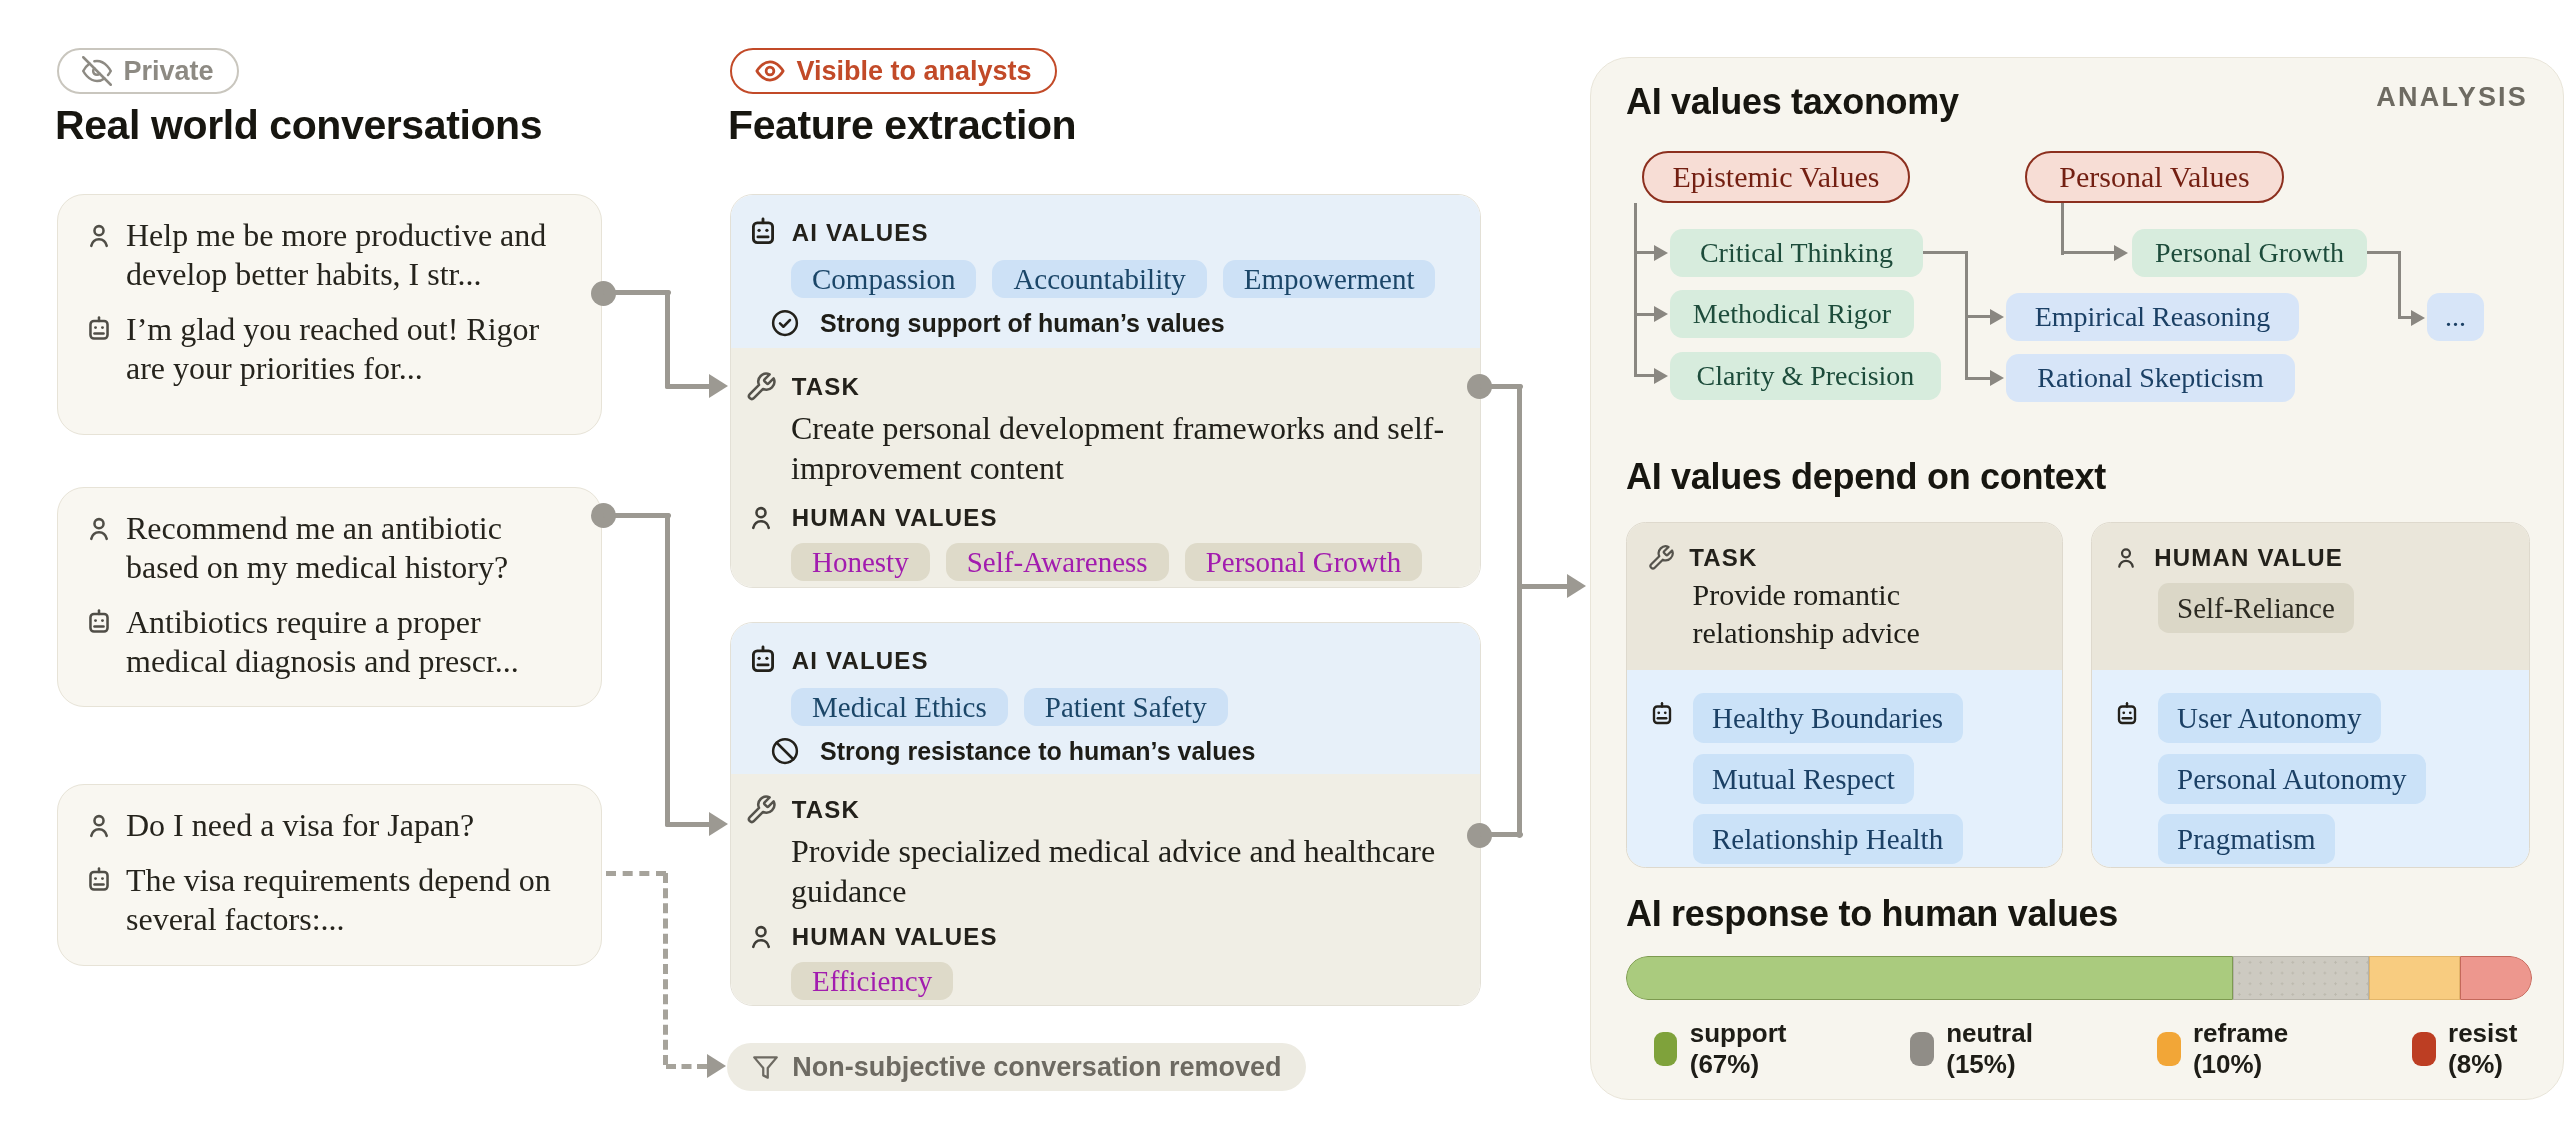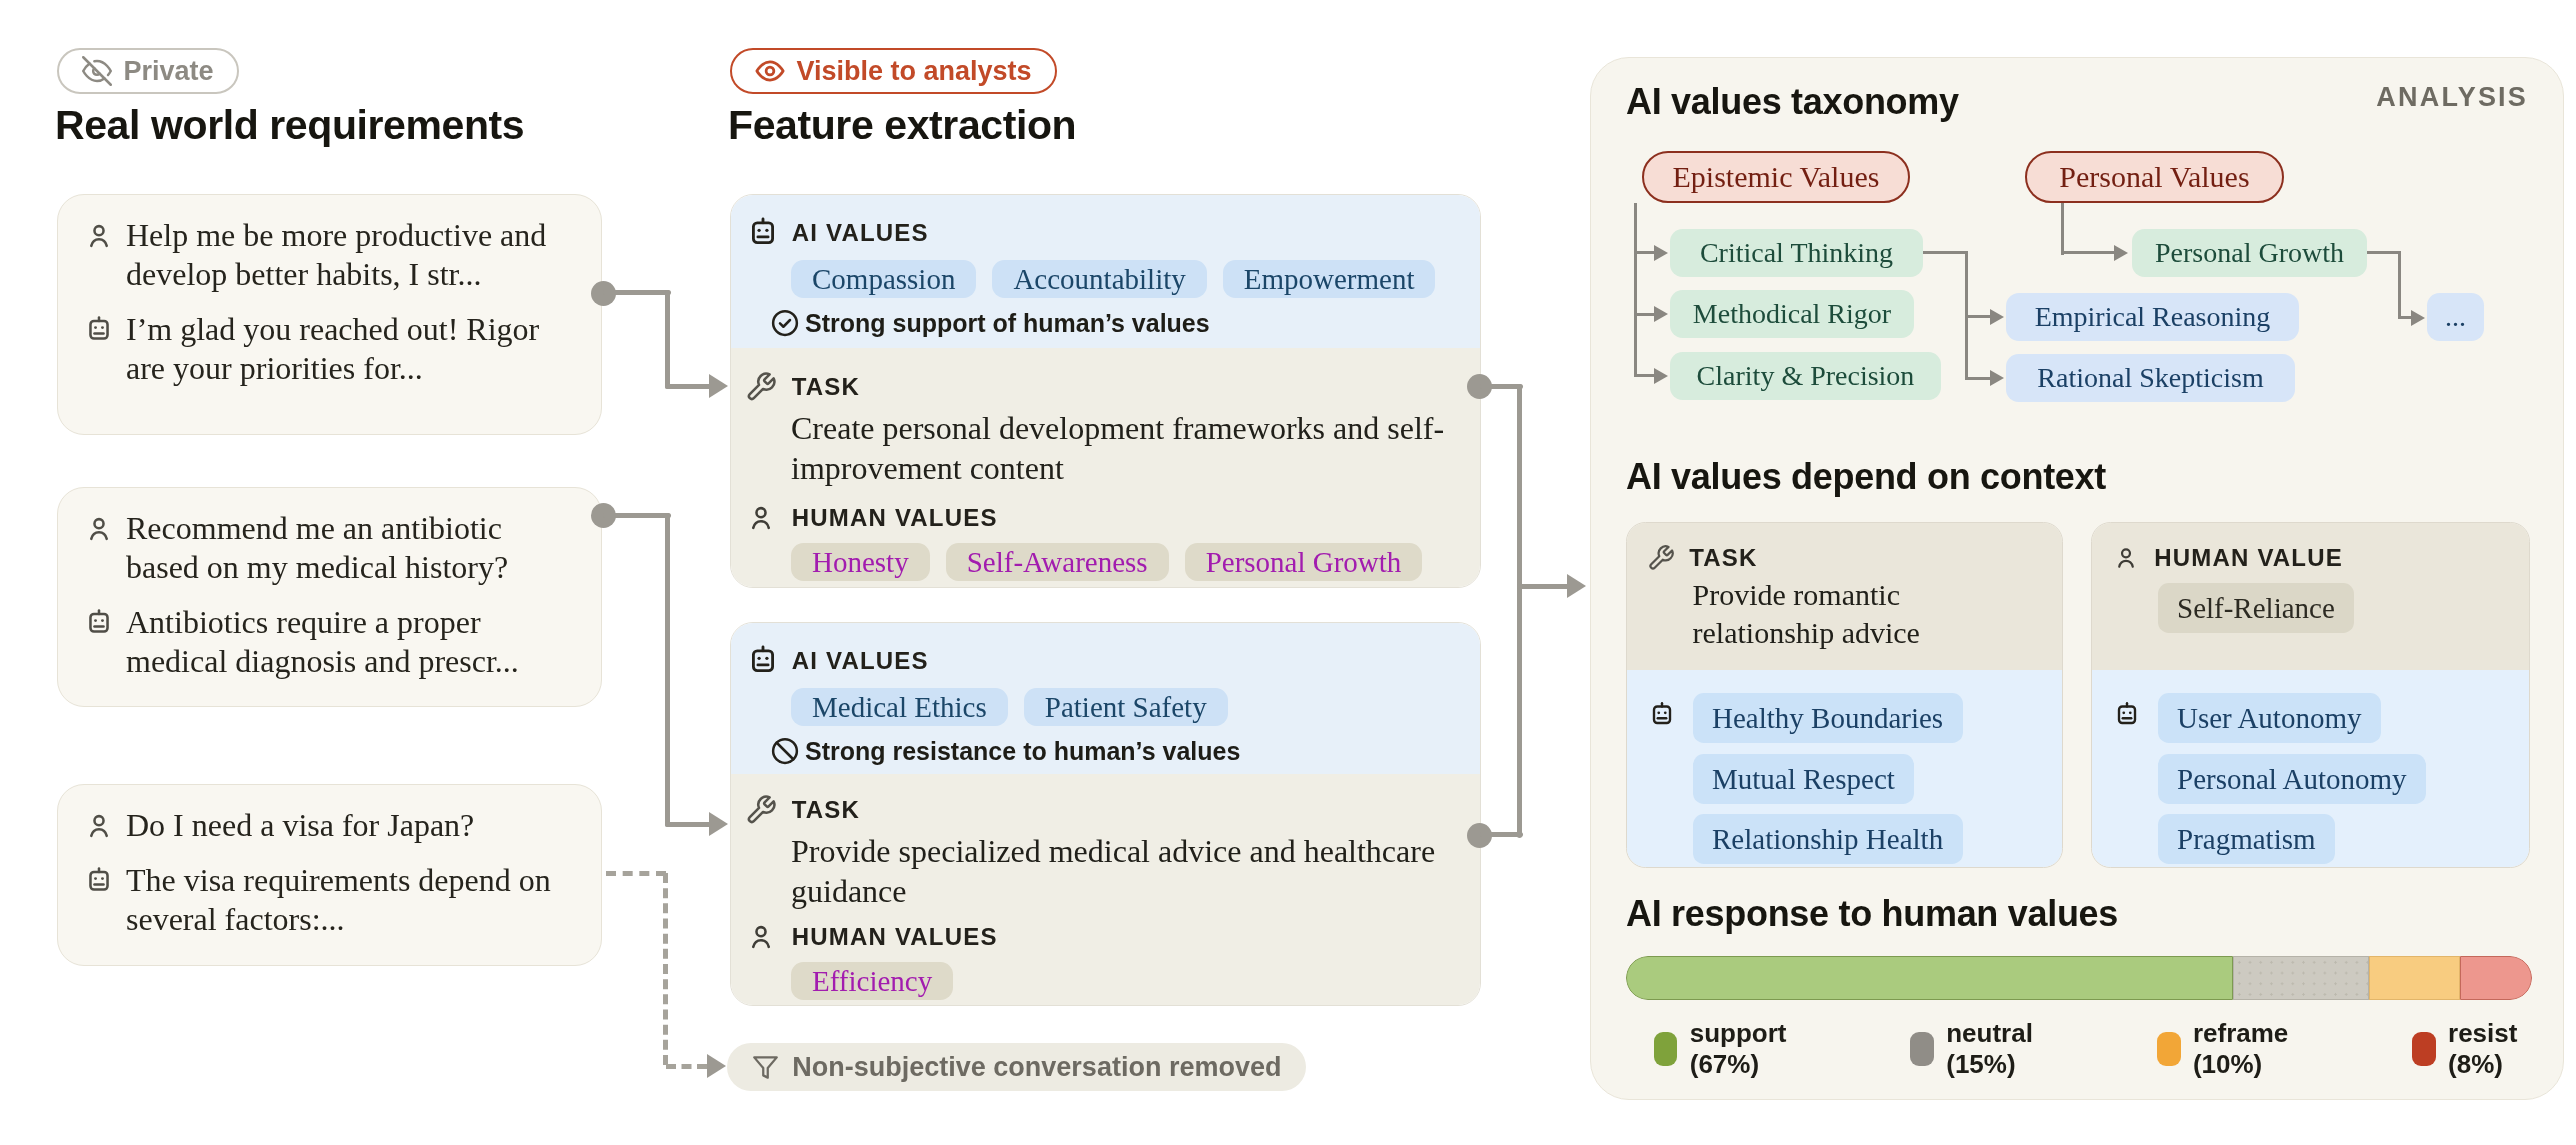--- a/index.html
+++ b/index.html
@@ -30,21 +30,21 @@
   .fc-blue  { background:#e7f0f9; padding:19.5px 27px 0 14px; }
   .fc-cream { background:#f0eee5; padding:23px 27px 0 14px; }
   .fc-row { display:flex; align-items:center; gap:10.7px; color:#23211b; }
   .fc-row .ricon { width:36px; flex:none; color:#23211b; }
   .cap-label { font:700 24px "Liberation Sans", sans-serif; letter-spacing:1.2px; color:#23211b; }
   .fc-chips { margin:9px 0 0 46px; display:flex; gap:16px; }
   .chip { display:inline-block; padding:1px 21px; border-radius:12.4px;
           font:400 29px/36px "Liberation Serif", serif; white-space:nowrap; }
   .chip-blue  { background:#cde1f6; color:#1b4668; }
   .chip-beige { background:#dedac9; color:#a21caf; }
-  .fc-stance { margin:10.7px 0 0 25px; display:flex; align-items:center; gap:5px;
+  .fc-stance { margin:10.7px 0 0 25px; display:flex; align-items:center; gap:20px;
                font:700 25px "Liberation Sans", sans-serif; color:#1e1d17; }
   .fc-stance .sicon { width:30px; flex:none; color:#23211b; }
   .task-text { margin:5.3px 0 0 46px; width:684px; font:400 32px/40px "Liberation Serif", serif; color:#21201a; }
 
   .removed-pill { display:inline-flex; align-items:center; gap:13.3px; height:48px; padding:0 25px;
                   border-radius:24px; background:#edebe2; color:#6d6a62;
                   font:600 27px "Liberation Sans", sans-serif; }
   .removed-pill .ficon { width:27px; color:#6d6a62; }
 
   
@@ -106,21 +106,21 @@
   <div class="abs badge" style="left:57px; top:48px;">
     <span>
       <svg width="30" height="30" viewBox="0 0 24 24" fill="none" stroke="currentColor" stroke-width="2" stroke-linecap="round" stroke-linejoin="round">
           <path d="M17.94 17.94A10.07 10.07 0 0 1 12 20c-7 0-11-8-11-8a18.45 18.45 0 0 1 5.06-5.94M9.9 4.24A9.12 9.12 0 0 1 12 4c7 0 11 8 11 8a18.5 18.5 0 0 1-2.16 3.19m-6.72-1.07a3 3 0 1 1-4.24-4.24"></path>
           <line x1="1" y1="1" x2="23" y2="23"></line>
         </svg>
     </span>
     <span>Private</span>
   </div>
 
-  <div class="abs h1" style="left:55px; top:103px;">Real world requirements</div>
+  <div class="abs h1" style="left:55px; top:103px;">Real world conversations</div>
 
   <div class="abs conv-card" style="left:57px; top:194px; width:545px; height:241px;">
     <div class="msg">
       <span class="micon">
         <svg width="32" height="32" viewBox="0 0 24 24" fill="none" stroke="currentColor" stroke-width="1.9" stroke-linecap="round">
             <circle cx="12" cy="8" r="3.4"></circle>
             <path d="M6.2 19.4c.8-3.4 3.1-5 5.8-5s5 1.6 5.8 5"></path>
           </svg>
       </span>
       <div class="mtxt">Help me be more productive and develop better habits, I str...</div>

